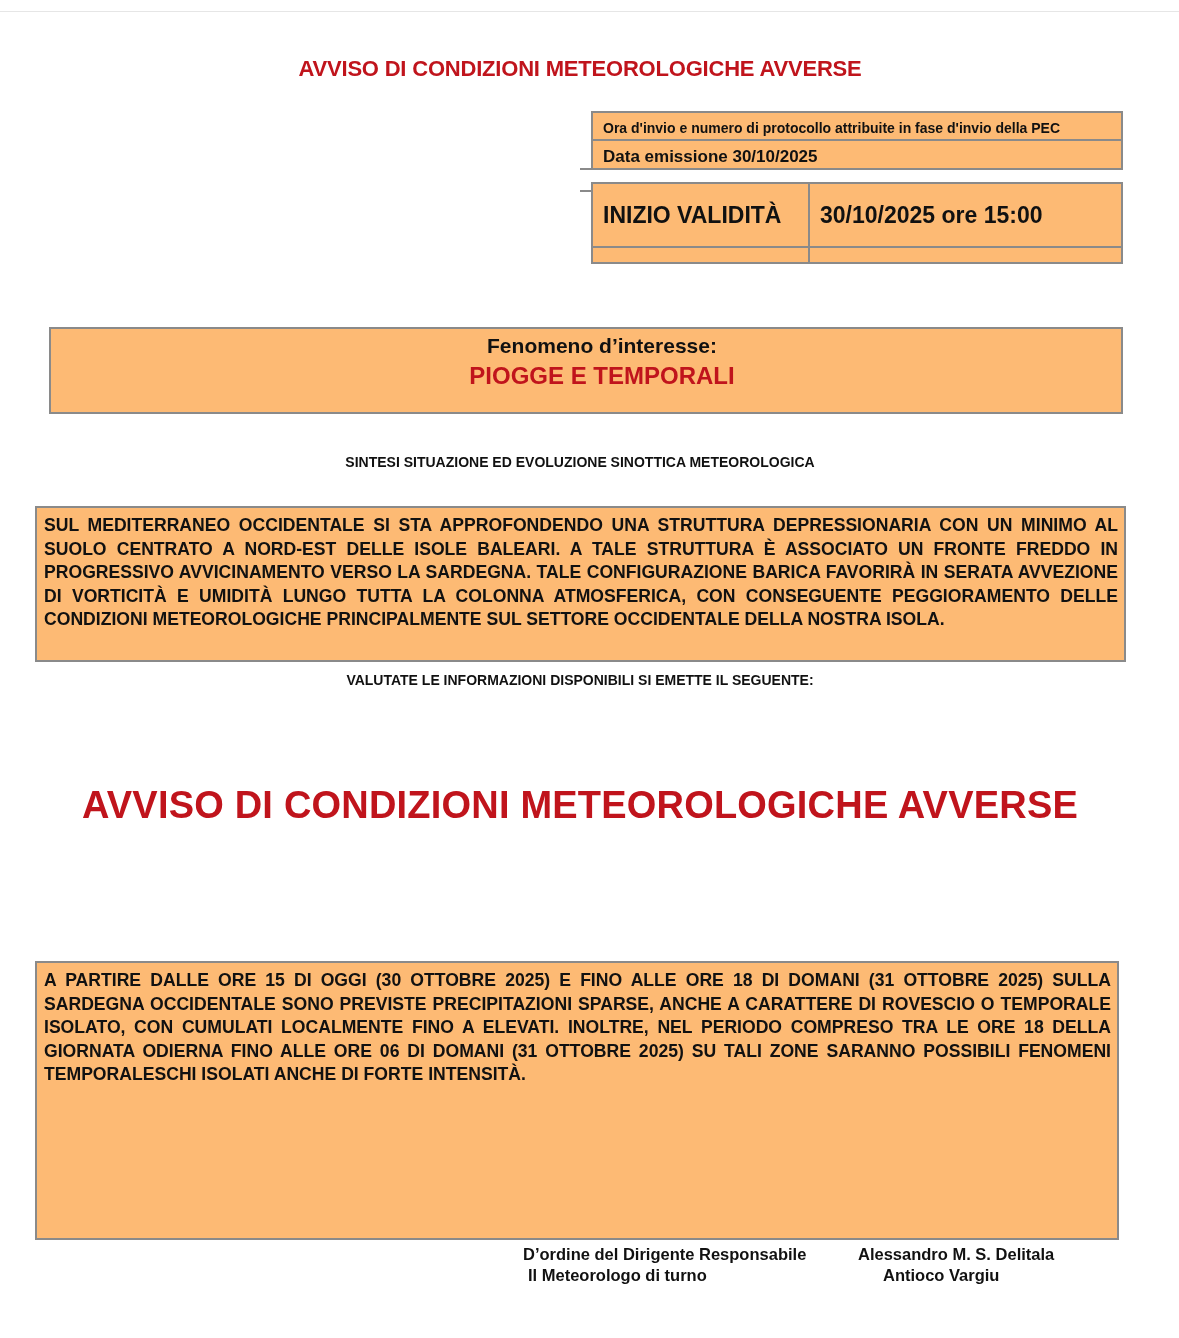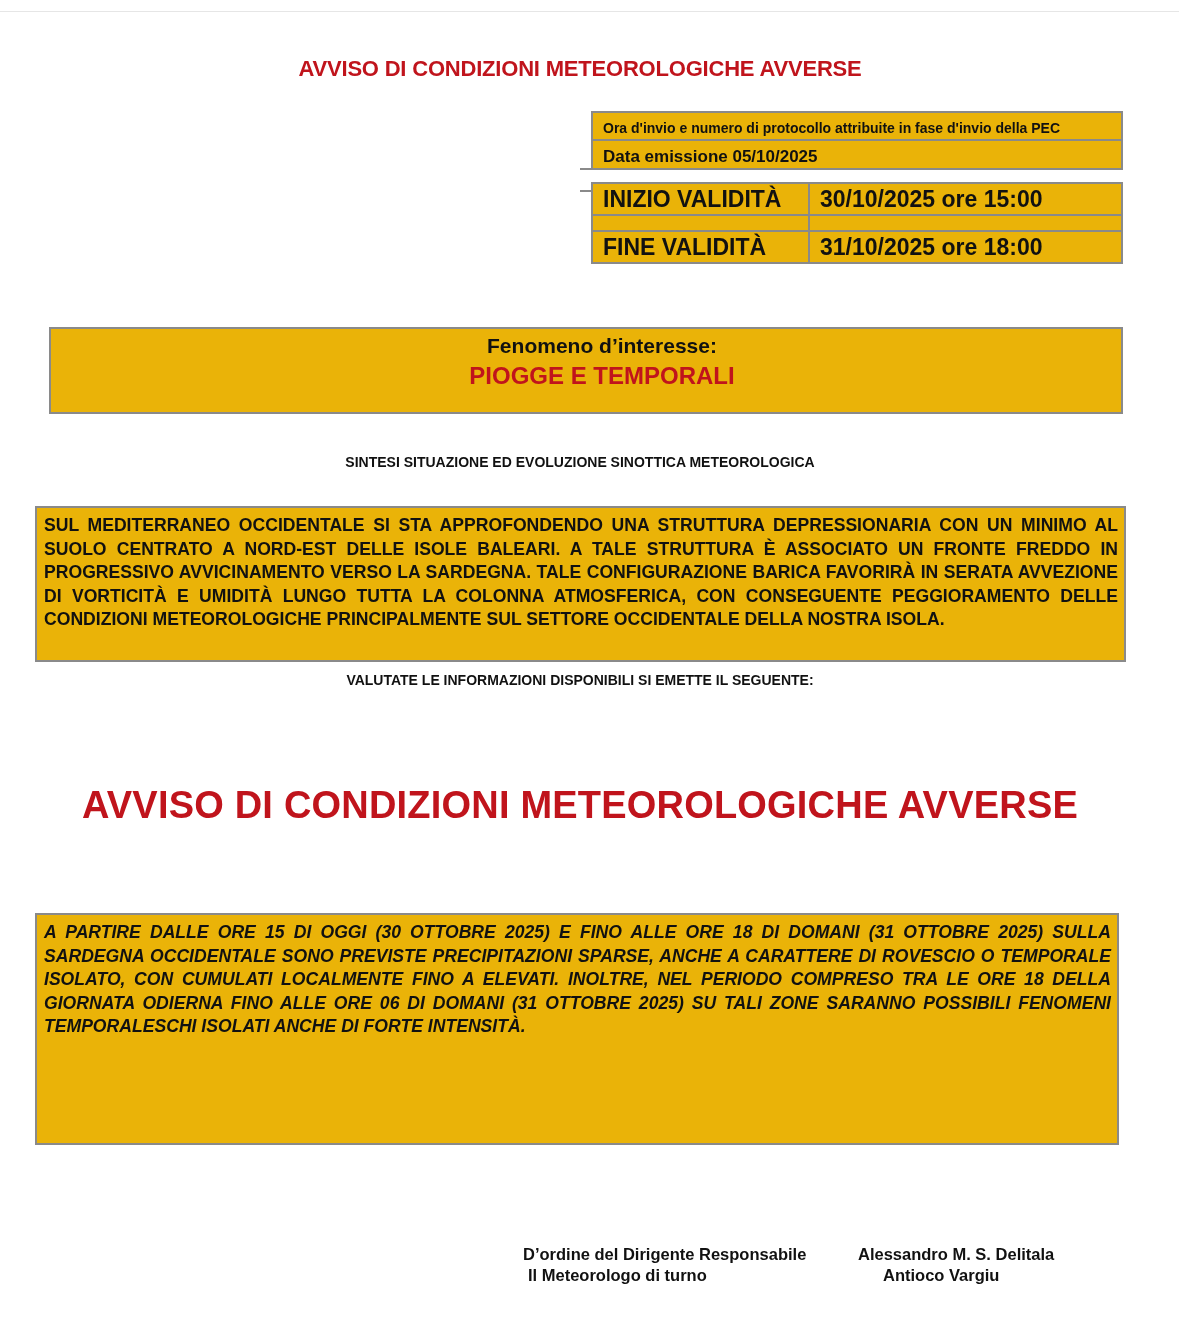--- a/index.html
+++ b/index.html
@@ -6,21 +6,21 @@
   body {
     width: 1179px; height: 1338px; position: relative; overflow: hidden;
     font-family: "Liberation Sans", sans-serif; color: #111;
   }
   .topline { position: absolute; left: 0; top: 11px; width: 1179px; height: 1px; background: #e6e6e6; }
   .red { color: #c0141c; }
   .title-top {
     position: absolute; left: 0; width: 1160px; top: 56px; text-align: center;
     font-weight: bold; font-size: 22px; letter-spacing: -0.2px;
   }
-  .box { position: absolute; border: 2px solid #8a8a8a; box-sizing: border-box; background: #eab308; }
+  .box { position: absolute; border: 2px solid #8a8a8a; box-sizing: border-box; background: #fdba74; }
   .pec-box { left: 591px; top: 111px; width: 532px; height: 59px; }
   .pec-box .row1 { height: 28px; border-bottom: 2px solid #8a8a8a; font-size: 14px; font-weight: bold; padding: 7px 0 0 10px; box-sizing: border-box; }
   .pec-box .row2 { font-size: 17px; font-weight: bold; padding: 6px 0 0 10px; box-sizing: border-box; }
   .pec-ext { position: absolute; left: 580px; top: 168px; width: 12px; height: 2px; background: #8a8a8a; }
   .valid-box { left: 591px; top: 182px; width: 532px; height: 82px; }
   .valid-box table { border-collapse: collapse; width: 100%; height: 100%; }
   .valid-box td { border-bottom: 2px solid #8a8a8a; font-weight: bold; font-size: 23px; padding: 0 0 0 10px; }
   .valid-box tr:last-child td { border-bottom: none; }
   .valid-box td.lbl { width: 205px; border-right: 2px solid #8a8a8a; }
   .valid-box tr.spacer td { height: 14px; font-size: 1px; }
@@ -33,54 +33,50 @@
     font-weight: bold; font-size: 14px;
   }
   .h-sintesi { top: 454px; }
   .h-valutate { top: 672px; }
   .text-box { padding: 6px 6px 0 7px; font-weight: bold; font-size: 17.6px; line-height: 23.5px; text-align: justify; text-transform: uppercase; }
   .sintesi-box { left: 35px; top: 506px; width: 1091px; height: 156px; }
   .big-title {
     position: absolute; left: 0; width: 1160px; top: 784px; text-align: center;
     font-weight: bold; font-size: 38px; letter-spacing: 0.2px;
   }
-  .avviso-box { left: 35px; top: 913px; width: 1084px; height: 232px; font-style: italic; }
+  .avviso-box { left: 35px; top: 961px; width: 1084px; height: 279px; }
   .sign { position: absolute; font-weight: bold; font-size: 16.5px; line-height: 21px; }
   .sign-left { left: 523px; top: 1244px; }
   .sign-right { left: 858px; top: 1244px; }
   .sign-left div:nth-child(2) { padding-left: 5px; }
   .sign-right div:nth-child(2) { padding-left: 25px; }
 </style>
 </head>
 <body>
 
 <div class="topline"></div>
 
 <div class="title-top red">AVVISO DI CONDIZIONI METEOROLOGICHE AVVERSE</div>
 
 <div class="box pec-box">
   <div class="row1">Ora d'invio e numero di protocollo attribuite in fase d'invio della PEC</div>
-  <div class="row2">Data emissione 05/10/2025</div>
+  <div class="row2">Data emissione 30/10/2025</div>
 </div>
 <div class="pec-ext"></div>
 
 <div class="box valid-box">
   <table>
     <tbody>
         <tr>
       <td class="lbl">INIZIO VALIDITÀ</td>
       <td>30/10/2025 ore 15:00</td>
     </tr>
     <tr class="spacer">
       <td class="lbl"></td>
       <td></td>
-    </tr>
-    <tr>
-      <td class="lbl">FINE VALIDITÀ</td>
-      <td>31/10/2025 ore 18:00</td>
     </tr>
   </tbody>
     </table>
 </div>
 <div class="valid-ext"></div>
 
 <div class="box fen-box">
   <div class="lbl">Fenomeno d’interesse:</div>
   <div class="val red">PIOGGE E TEMPORALI</div>
 </div>

